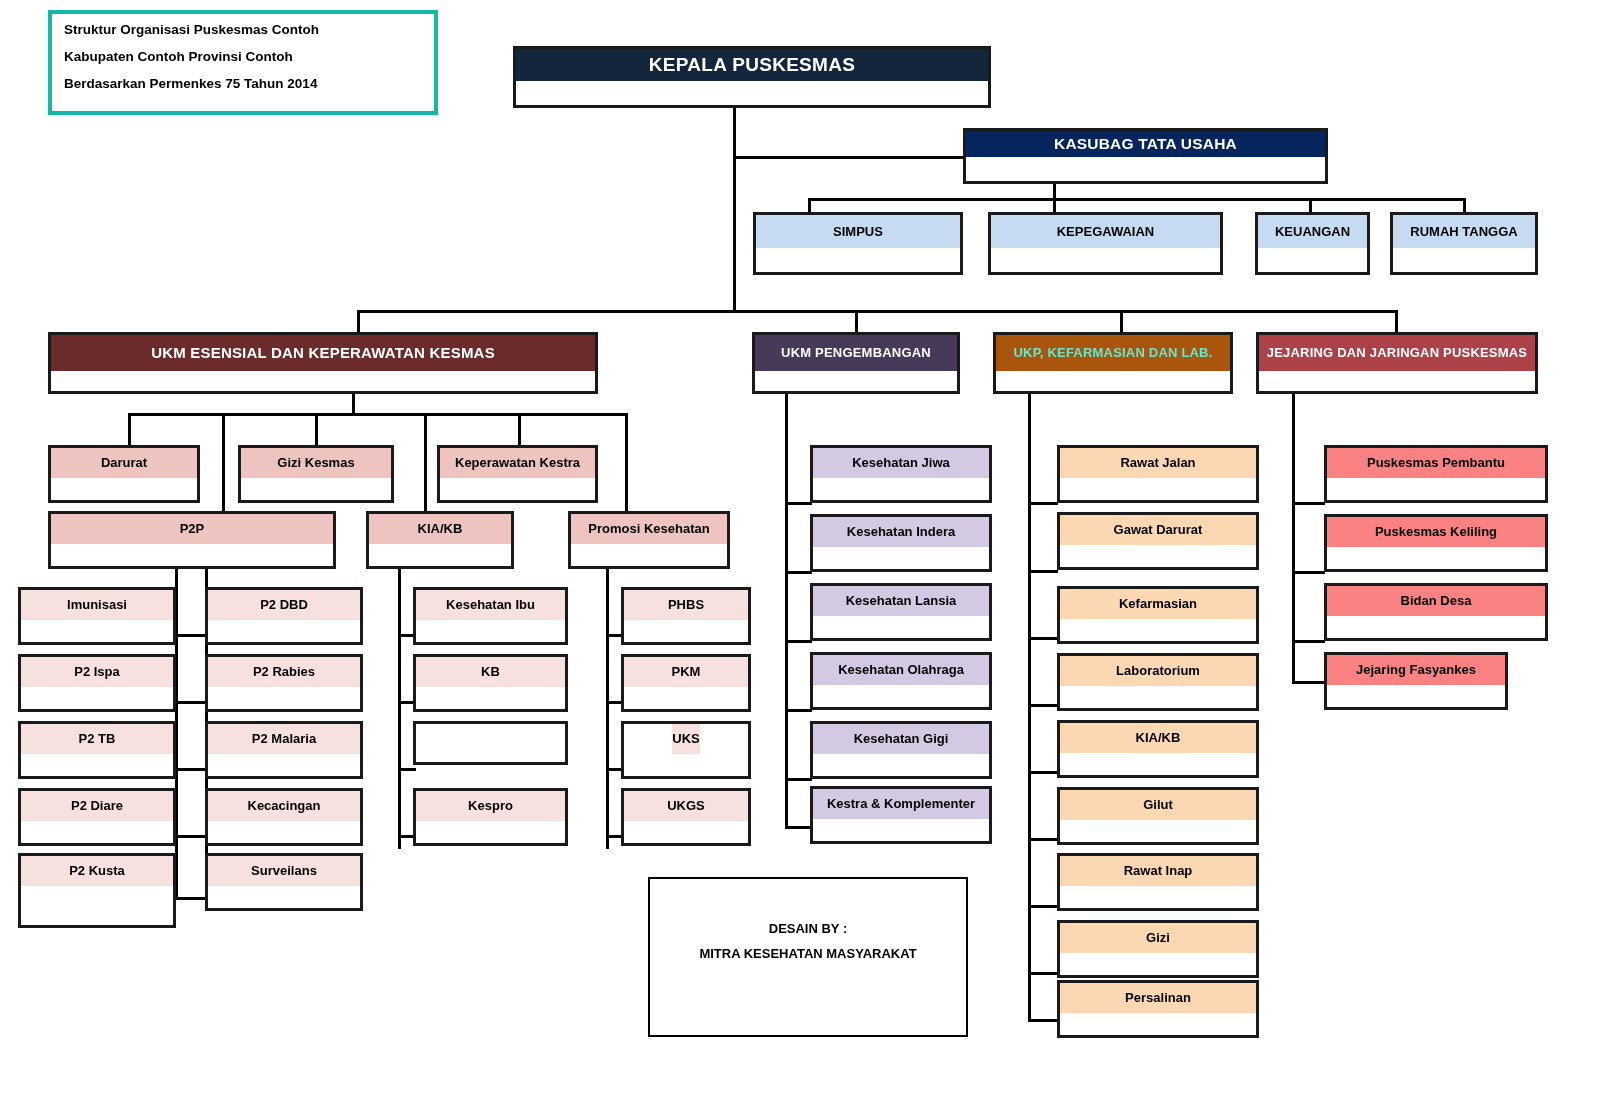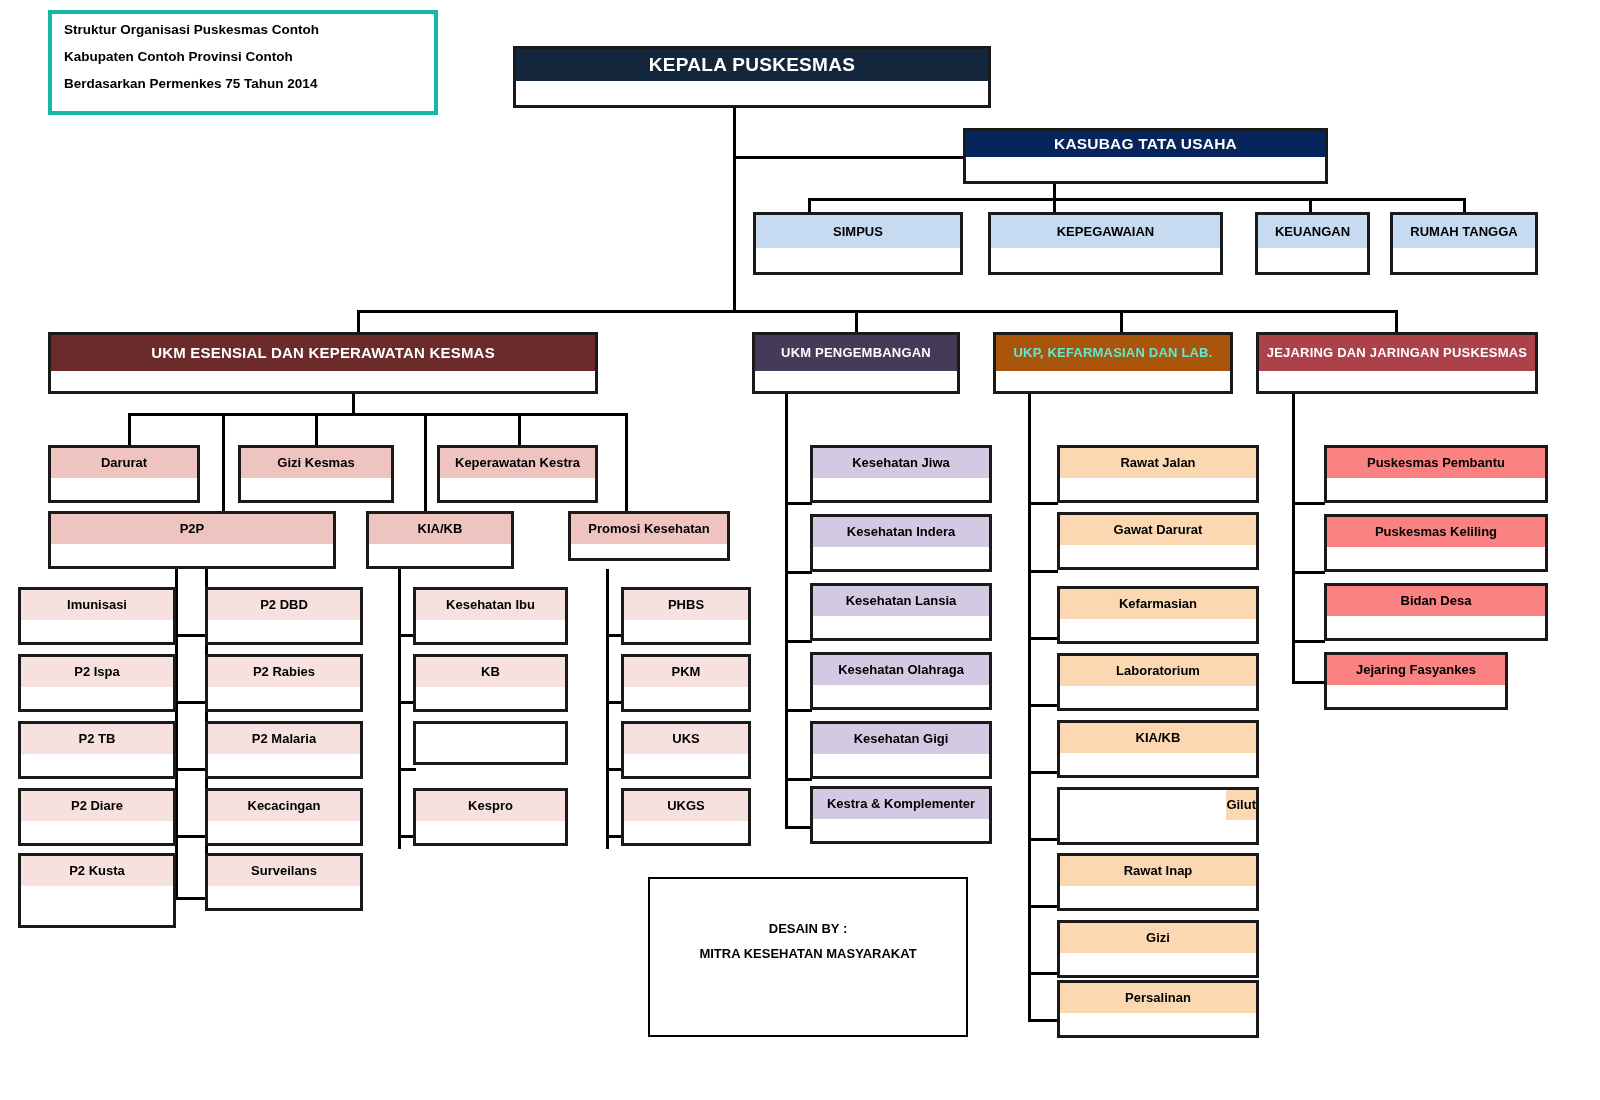--- a/index.html
+++ b/index.html
@@ -202,21 +202,21 @@
     <div class="bd"></div>
   </div>
   <div class="node n-pink" style="left:48px;top:511px;width:288px;height:58px;">
     <div class="hd">P2P</div>
     <div class="bd"></div>
   </div>
   <div class="node n-pink" style="left:366px;top:511px;width:148px;height:58px;">
     <div class="hd">KIA/KB</div>
     <div class="bd"></div>
   </div>
-  <div class="node n-pink" style="left:568px;top:511px;width:162px;height:50px;justify-content:flex-end;">
+  <div class="node n-pink" style="left:568px;top:511px;width:162px;height:58px;justify-content:flex-end;">
     <div class="hd">Promosi Kesehatan</div>
     <div class="bd"></div>
   </div>
 
   <div class="ln v" style="left:175px;top:569px;height:330px;"></div>
   <div class="ln v" style="left:205px;top:569px;height:330px;"></div>
 
   <div class="ln h" style="left:175px;top:634px;width:30px;"></div>
   <div class="ln h" style="left:175px;top:701px;width:30px;"></div>
   <div class="ln h" style="left:175px;top:768px;width:30px;"></div>
@@ -294,21 +294,21 @@
   <div class="ln h" style="left:606px;top:835px;width:18px;"></div>
 
   <div class="node n-pale" style="left:621px;top:587px;width:130px;height:58px;">
     <div class="hd">PHBS</div>
     <div class="bd"></div>
   </div>
   <div class="node n-pale" style="left:621px;top:654px;width:130px;height:58px;">
     <div class="hd">PKM</div>
     <div class="bd"></div>
   </div>
-  <div class="node n-pale" style="left:621px;top:721px;width:130px;height:58px;">
+  <div class="node n-pale" style="left:621px;top:721px;width:130px;height:58px;align-items:center;">
     <div class="hd">UKS</div>
     <div class="bd"></div>
   </div>
   <div class="node n-pale" style="left:621px;top:788px;width:130px;height:58px;">
     <div class="hd">UKGS</div>
     <div class="bd"></div>
   </div>
 
   <div class="ln v" style="left:785px;top:394px;height:434px;"></div>
   <div class="ln h" style="left:785px;top:502px;width:27px;"></div>
@@ -367,21 +367,21 @@
     <div class="bd"></div>
   </div>
   <div class="node n-peach" style="left:1057px;top:653px;width:202px;height:58px;">
     <div class="hd">Laboratorium</div>
     <div class="bd"></div>
   </div>
   <div class="node n-peach" style="left:1057px;top:720px;width:202px;height:58px;">
     <div class="hd">KIA/KB</div>
     <div class="bd"></div>
   </div>
-  <div class="node n-peach" style="left:1057px;top:787px;width:202px;height:58px;align-items:flex-end;">
+  <div class="node n-peach" style="left:1057px;top:787px;width:202px;height:58px;">
     <div class="hd">Gilut</div>
     <div class="bd"></div>
   </div>
   <div class="node n-peach" style="left:1057px;top:853px;width:202px;height:58px;">
     <div class="hd">Rawat Inap</div>
     <div class="bd"></div>
   </div>
   <div class="node n-peach" style="left:1057px;top:920px;width:202px;height:58px;">
     <div class="hd">Gizi</div>
     <div class="bd"></div>

